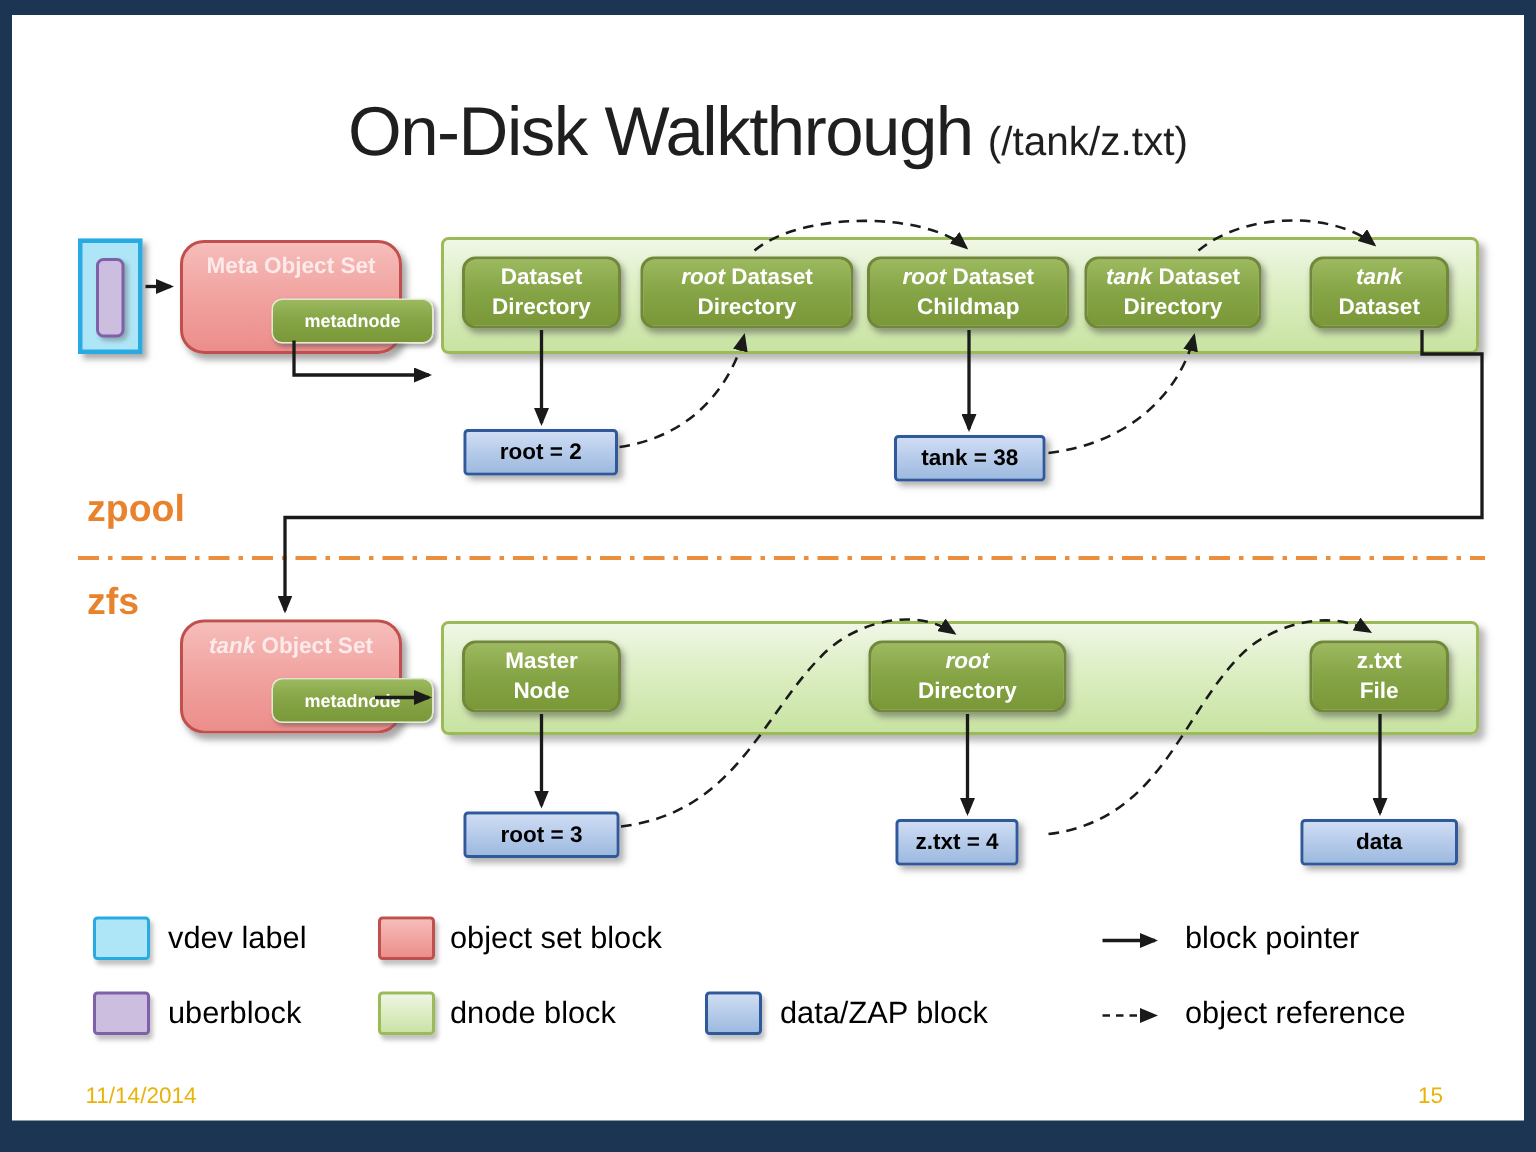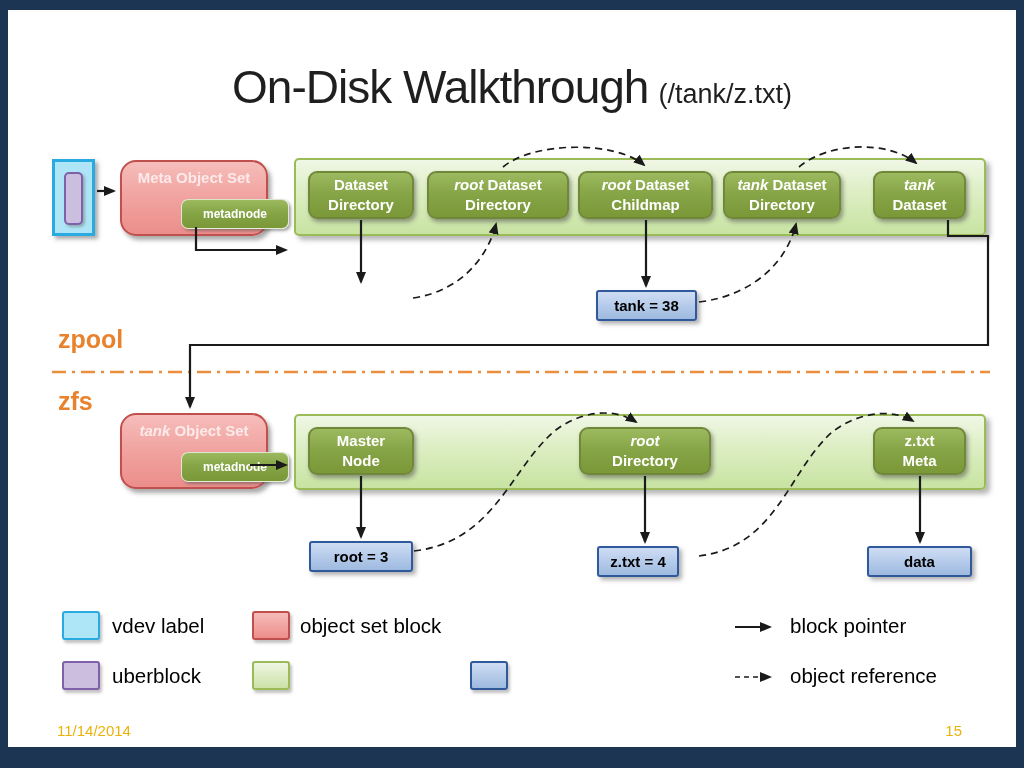--- a/index.html
+++ b/index.html
@@ -98,20 +98,21 @@
   </div>
   <div class="gbtn" style="left:723px; top:171px; width:118px;">
     <div><span class="it">tank</span><span> Dataset</span></div>
     <div>Directory</div>
   </div>
   <div class="gbtn" style="left:873px; top:171px; width:93px;">
     <div><span class="it">tank</span><span></span></div>
     <div>Dataset</div>
   </div>
 
+  <div class="bluebox" style="left:309px; top:286px; width:103px;">root = 2</div>
   <div class="bluebox" style="left:596px; top:290px; width:101px;">tank = 38</div>
 
   <div class="seclabel" style="top:325px;">zpool</div>
   <div class="seclabel" style="top:387px;">zfs</div>
 
   <div class="pinkbox" style="left:120px; top:413px;">
     <div class="ptitle"><span class="it">tank</span><span> Object Set</span></div>
     <div class="metabtn">metadnode</div>
   </div>
 
@@ -120,37 +121,39 @@
   <div class="gbtn" style="left:308px; top:427px; width:106px;">
     <div><span class="it"></span><span>Master</span></div>
     <div>Node</div>
   </div>
   <div class="gbtn" style="left:579px; top:427px; width:132px;">
     <div><span class="it">root</span><span></span></div>
     <div>Directory</div>
   </div>
   <div class="gbtn" style="left:873px; top:427px; width:93px;">
     <div><span class="it"></span><span>z.txt</span></div>
-    <div>Meta</div>
+    <div>File</div>
   </div>
 
   <div class="bluebox" style="left:309px; top:541px; width:104px;">root = 3</div>
   <div class="bluebox" style="left:597px; top:546px; width:82px;">z.txt = 4</div>
   <div class="bluebox" style="left:867px; top:546px; width:105px;">data</div>
 
   <div class="sw cyan" style="left:62px;  top:611px;"></div>
   <div class="leglabel" style="left:112px; top:611px;">vdev label</div>
   <div class="sw pink" style="left:252px; top:611px;"></div>
   <div class="leglabel" style="left:790px; top:611px;">block pointer</div>
   <div class="leglabel" style="left:300px; top:611px;">object set block</div>
 
   <div class="sw purple" style="left:62px;  top:661px;"></div>
   <div class="leglabel" style="left:112px; top:661px;">uberblock</div>
   <div class="sw green" style="left:252px; top:661px;"></div>
+  <div class="leglabel" style="left:300px; top:661px;">dnode block</div>
   <div class="sw blue" style="left:470px; top:661px;"></div>
+  <div class="leglabel" style="left:520px; top:661px;">data/ZAP block</div>
   <div class="leglabel" style="left:790px; top:661px;">object reference</div>
 
   <div class="footer" style="left:57px;">11/14/2014</div>
   <div class="footer" style="right:62px;">15</div>
 
   <svg class="overlay">
     <defs>
       <marker id="ah" markerUnits="userSpaceOnUse" markerWidth="12" markerHeight="10" refX="10" refY="5" orient="auto">
         <path d="M0,0 L12,5 L0,10 z" fill="#1a1a1a"></path>
       </marker>

